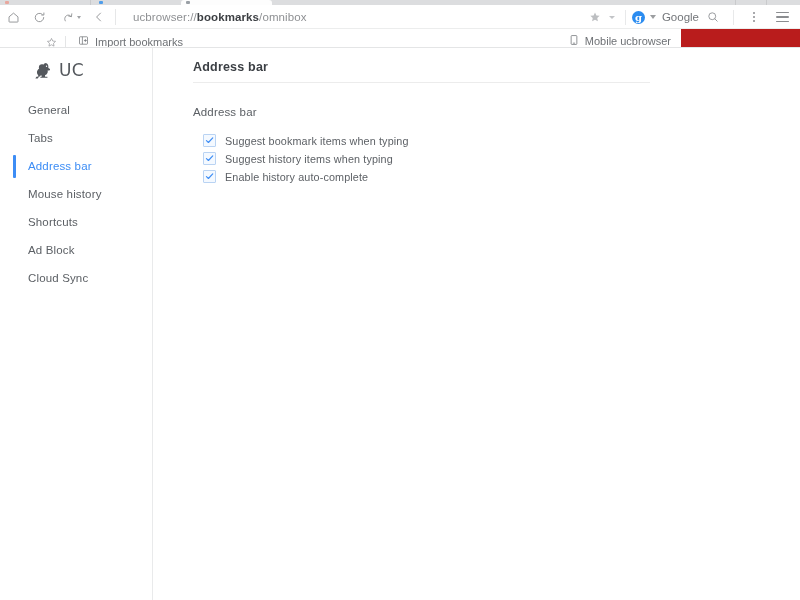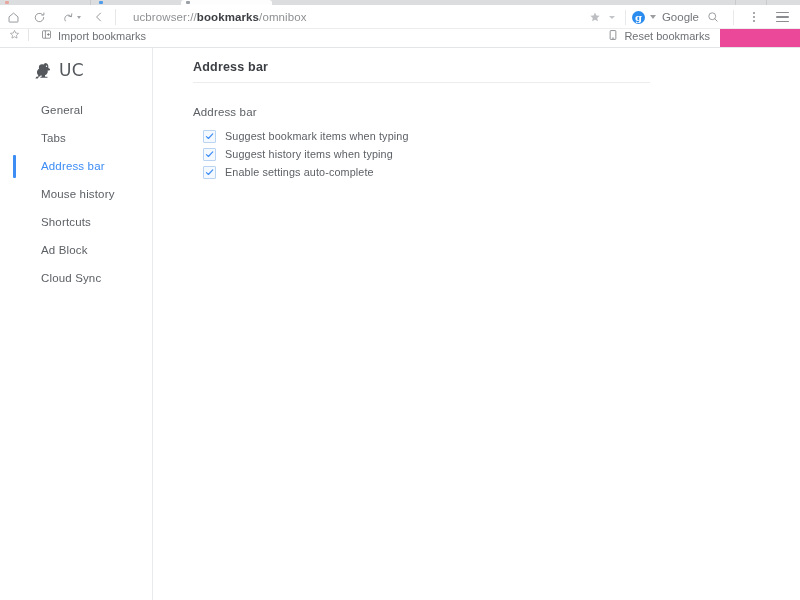--- a/index.html
+++ b/index.html
@@ -3,21 +3,21 @@
 <meta charset="utf-8">
 <style>
   html, body {
     margin: 0; padding: 0;
     width: 800px; height: 600px;
     overflow: hidden;
     background: #ffffff;
     font-family: "Liberation Sans", "DejaVu Sans", sans-serif;
     -webkit-font-smoothing: antialiased;
   }
-  .app { position: relative; width: 800px; height: 600px; background: #ec4899; }
+  .app { position: relative; width: 800px; height: 600px; background: #b91c1c; }
 
   
   .tabstrip {
     position: absolute; left: 0; top: 0; width: 800px; height: 5px;
     background: #dcdddf;
   }
   .tab-active {
     position: absolute; left: 181px; top: 0; width: 91px; height: 5px;
     background: #fdfdfd; border-top-left-radius: 3px; border-top-right-radius: 3px;
   }
@@ -72,22 +72,22 @@
   }
   .engine-name { font-size: 11.5px; color: #73767a; margin-left: 1px; }
   .icon-btn { width: 28px; height: 24px; display:flex; align-items:center; justify-content:center; color:#8b8d90; }
   .dots { display:flex; flex-direction:column; gap:2px; align-items:center; }
   .dots span { width: 2px; height: 2px; border-radius: 50%; background: #8b8d90; display:block; }
   .burger { display:flex; flex-direction:column; gap:3px; width: 13px; }
   .burger span { height: 1.4px; background: #8b8d90; display:block; border-radius: 1px; }
 
   
   .bookmarks {
-    position: absolute; left: 0; top: 29px; width: 720px; height: 19px;
-    background: #fff; display: flex; align-items: flex-start;
+    position: absolute; left: 0; top: 29px; width: 644px; height: 19px;
+    background: #fff; display: flex; align-items: flex-end; padding-left: 37px;
   }
   .bookmarks::after {
     content: ""; position: absolute; left: 0; bottom: 0; width: 800px; height: 1px;
     background: #e4e5e6;
   }
   .bm-star { width: 28px; display:flex; align-items:center; justify-content:center; color:#9a9ca0; }
   .bm-sep { width: 1px; height: 12px; background: #e4e5e6; }
   .bm-item { display:flex; align-items:center; gap:6px; padding: 0 8px; margin-left: 4px; color:#6e7175; font-size: 11px; }
   .bm-right { margin-left: auto; display:flex; align-items:center; gap:6px; padding-right: 10px; color:#6e7175; font-size: 11px; }
 
@@ -98,21 +98,21 @@
   }
   .brand { display: flex; align-items: flex-end; gap: 5px; padding: 12px 0 0 34px; }
   .brand-mark { width: 20px; height: 18px; display: block; color: #54585d; }
   .brand-text {
     font-size: 17px; color: #54585d; letter-spacing: .2px;
     font-family: "DejaVu Sans", sans-serif;
   }
   .nav-list { margin-top: 16px; }
   .nav-item {
     position: relative; height: 28px; display: flex; align-items: center;
-    padding-left: 41px; font-size: 11.5px; color: #5c6065; letter-spacing: .15px;
+    padding-left: 28px; font-size: 11.5px; color: #5c6065; letter-spacing: .15px;
   }
   .nav-item.active { color: #3d8df5; }
   .nav-item.active .bar {
     position: absolute; left: 13px; top: 3px; width: 3px; height: 23px;
     background: #3d8df5; border-radius: 1px;
   }
   .reset-wrap {
     position: absolute; left: 0; bottom: 0; width: 152px; height: 30px;
     border-top: 1px solid #efefef; display: flex; align-items: center; justify-content: center;
   }
@@ -132,21 +132,21 @@
     font-size: 12.5px; font-weight: bold; color: #3b3f44; letter-spacing: .2px;
   }
   .title-rule {
     position: absolute; left: 40px; top: 34px; width: 457px; height: 1px; background: #ececec;
   }
   .section-label {
     position: absolute; left: 40px; top: 58px;
     font-size: 11.5px; color: #5c6065; letter-spacing: .15px;
   }
   .opts { position: absolute; left: 50px; top: 82px; }
-  .opt { display: flex; align-items: flex-start; height: 17px; margin-bottom: 0px; }
+  .opt { display: flex; align-items: flex-end; height: 17px; margin-bottom: 0px; }
   .opt + .opt { margin-top: 1px; }
   .cbox {
     width: 11px; height: 11px; flex: none; border: 1px solid #b9d3f3;
     background: #f4f9ff; border-radius: 1px; position: relative; margin-right: 9px;
   }
   .cbox svg { position: absolute; left: 1px; top: 1px; display: block; }
   .opt-label { font-size: 10.8px; color: #5d6166; letter-spacing: .12px; white-space: nowrap; }
 </style>
 </head>
 <body>
@@ -252,21 +252,21 @@
       </span>
       <span>Import bookmarks</span>
     </div>
     <div class="bm-right">
       <span>
         <svg width="10" height="12" viewBox="0 0 14 16" fill="none" stroke="currentColor" stroke-width="1.05">
           <rect x="3" y="1.8" width="8" height="12.4" rx="1.1"></rect>
           <path d="M6 12.4h2" stroke-linecap="round"></path>
         </svg>
       </span>
-      <span>Reset bookmarks</span>
+      <span>Mobile ucbrowser</span>
     </div>
   </div>
 
   <div class="sidebar">
     <div class="brand">
       <span class="brand-mark">
         <svg width="20" height="18" viewBox="0 0 24 22" fill="currentColor">
           <path d="M14.6 1.2c-1.5 0-2.8.9-3.4 2.2-.5-.3-1.1-.5-1.8-.5-2 0-3.7 1.6-3.7 3.7 0 .6.1 1.1.4 1.6-1.6.8-2.7 2.4-2.7 4.3 0 1.5.7 2.8 1.7 3.7-.4.5-.7 1.1-.8 1.8h2.2c.2-.9 1-1.6 2-1.6h.7v1.6H7.6v1.4h8.6v-1.4h-2.9v-2c1.9-.6 3.3-2.4 3.3-4.5 0-.4-.1-.8-.2-1.2h1.9c.6 0 1.1-.5 1.1-1.1 0-.4-.2-.7-.5-.9l-1.6-1V5.2c0-2.2-1.6-4-3.7-4zm.5 3.1a.8.8 0 1 1 0 1.7.8.8 0 0 1 0-1.7z"></path>
           <path d="M3.4 17.8c-.8.6-1.5 1.4-1.9 2.4h2.8c.3-.7.8-1.3 1.4-1.7z"></path>
         </svg>
@@ -322,18 +322,18 @@
           </svg>
         </span>
         <span class="opt-label">Suggest history items when typing</span>
       </div>
       <div class="opt">
         <span class="cbox">
           <svg width="9" height="9" viewBox="0 0 10 10" fill="none" stroke="#3d8df5" stroke-width="1.3" stroke-linecap="round" stroke-linejoin="round">
             <path d="M1.6 5.1 3.8 7.2 8.6 2.1"></path>
           </svg>
         </span>
-        <span class="opt-label">Enable settings auto-complete</span>
+        <span class="opt-label">Enable history auto-complete</span>
       </div>
     </div>
   </div>
 
 </div>
 
 </body></html>

